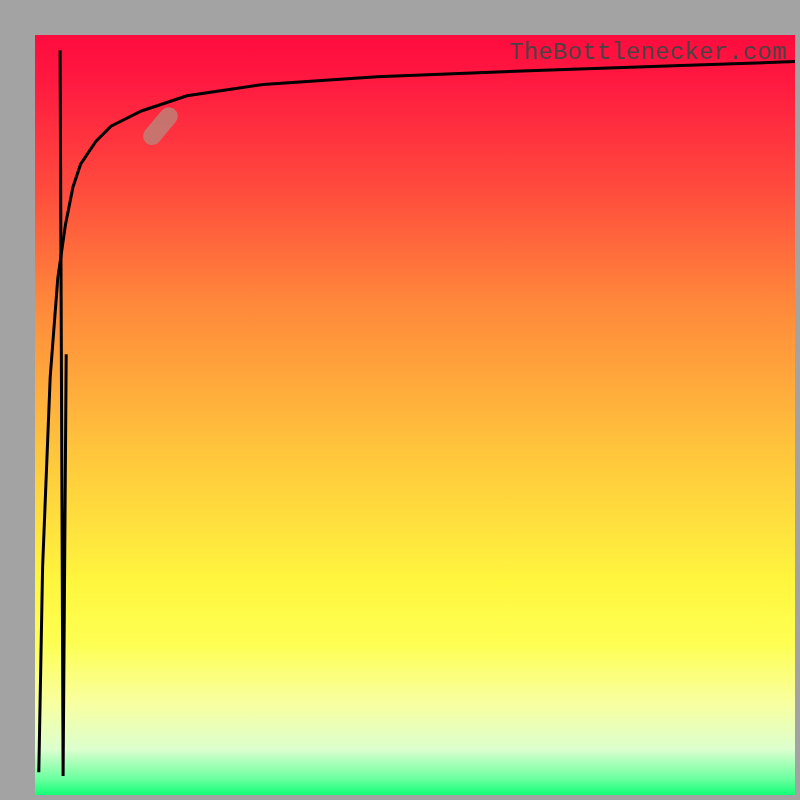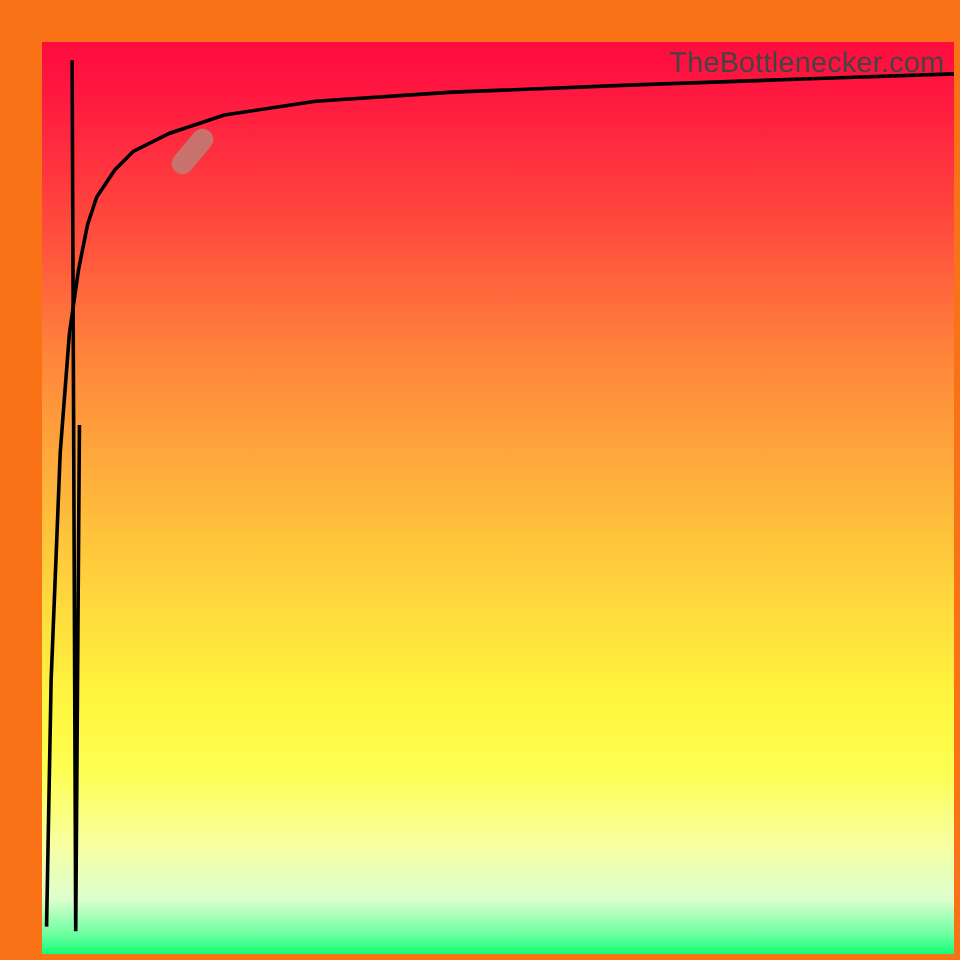--- a/index.html
+++ b/index.html
@@ -8,21 +8,22 @@
     width: 800px;
     height: 800px;
     background: #000;
     overflow: hidden;
     font-family: Arial, Helvetica, sans-serif;
   }
   .frame {
     position: relative;
     width: 800px;
     height: 800px;
-    background: #f97316;
+    background: #a3a3a3;
+    font-family: Liberation Mono, monospace;
   }
   .plot-area {
     position: absolute;
     left: 35px;
     top: 35px;
     width: 760px;
     height: 760px;
     background: linear-gradient(to bottom,
       #ff0b3e 0%,
       #ff1940 6%,

